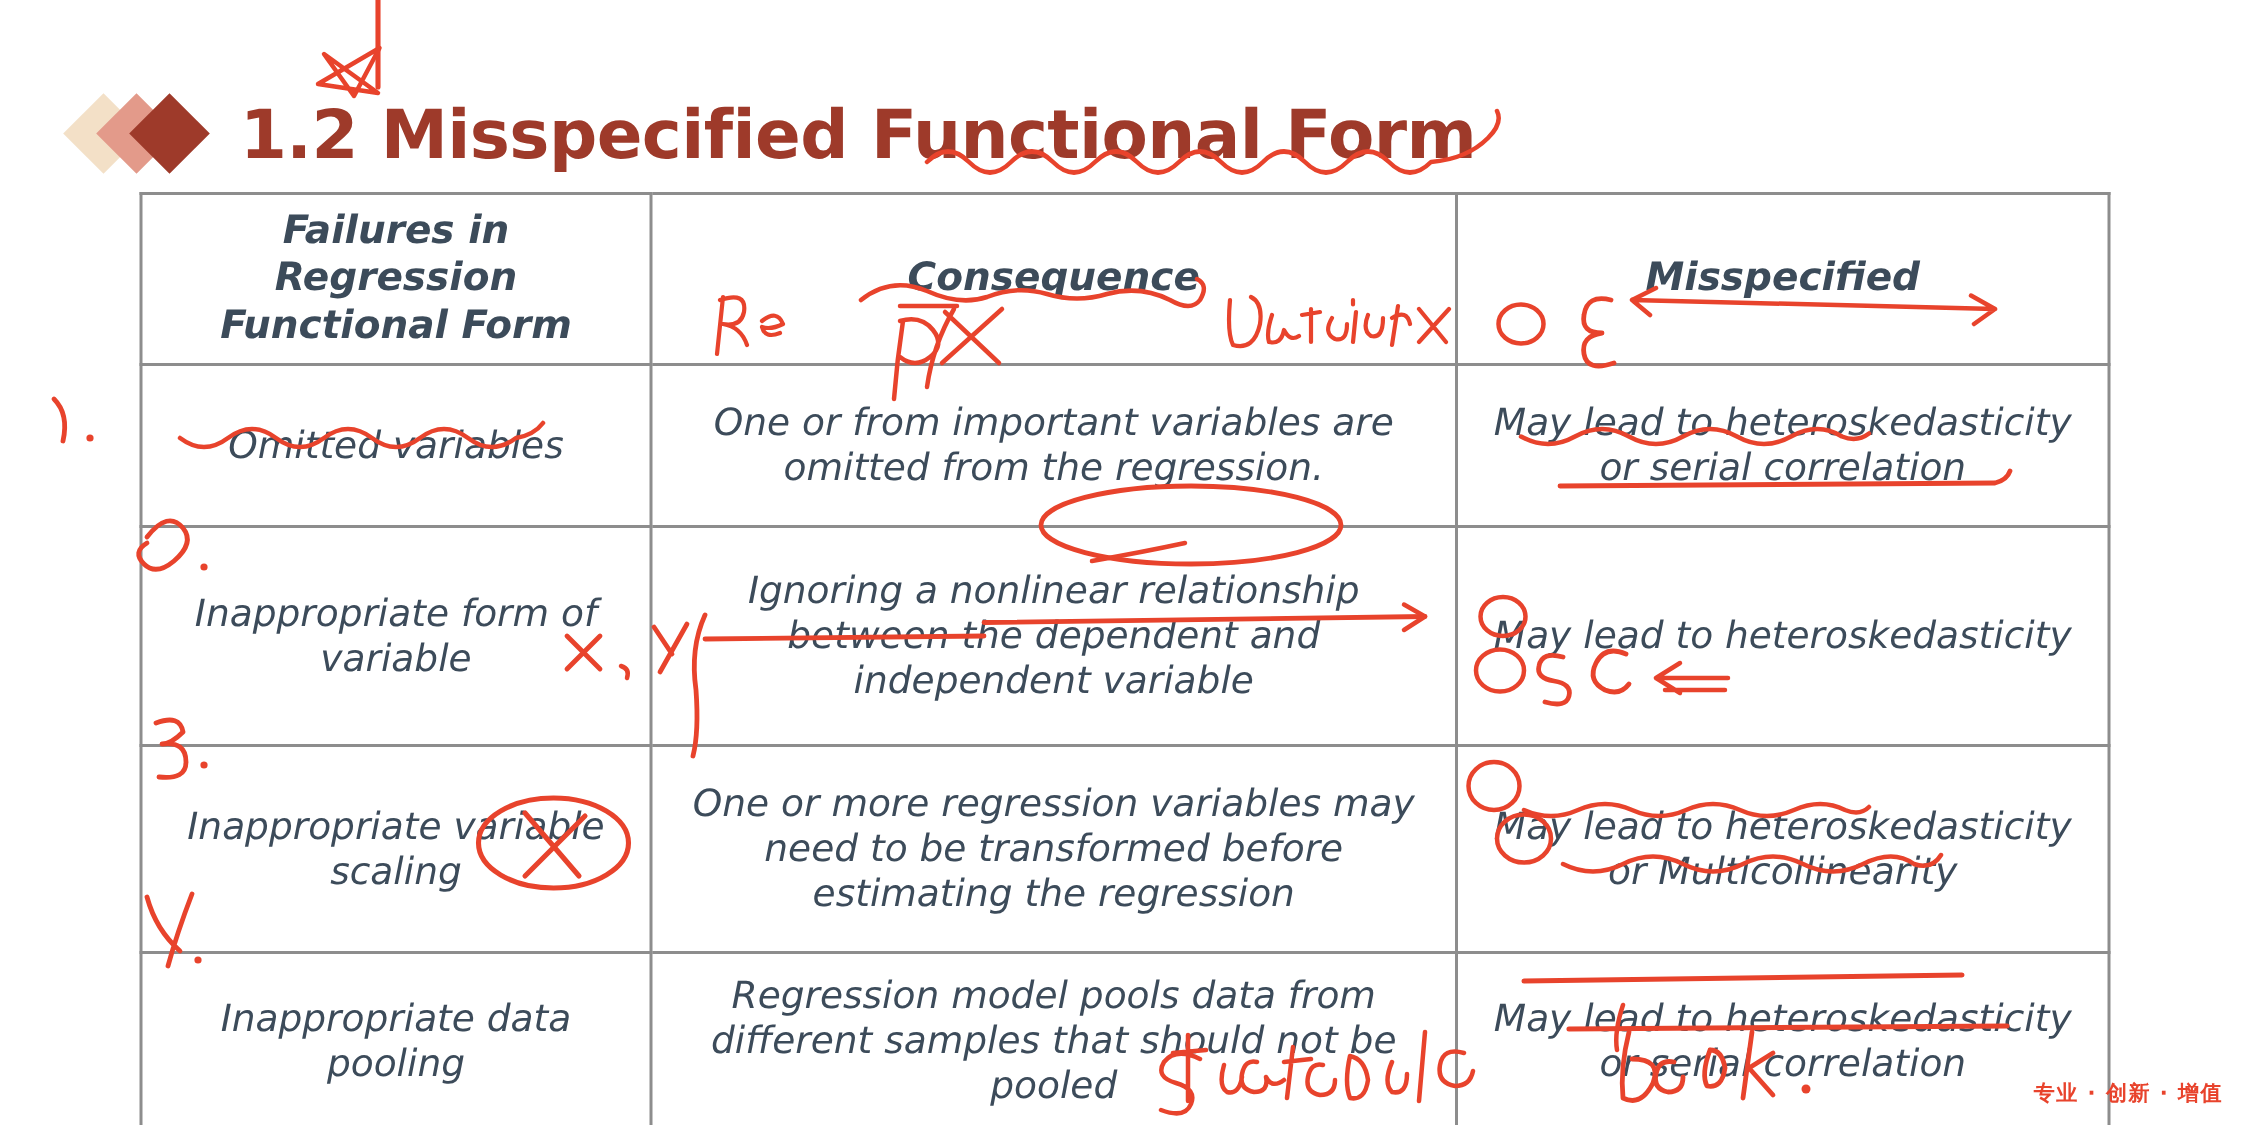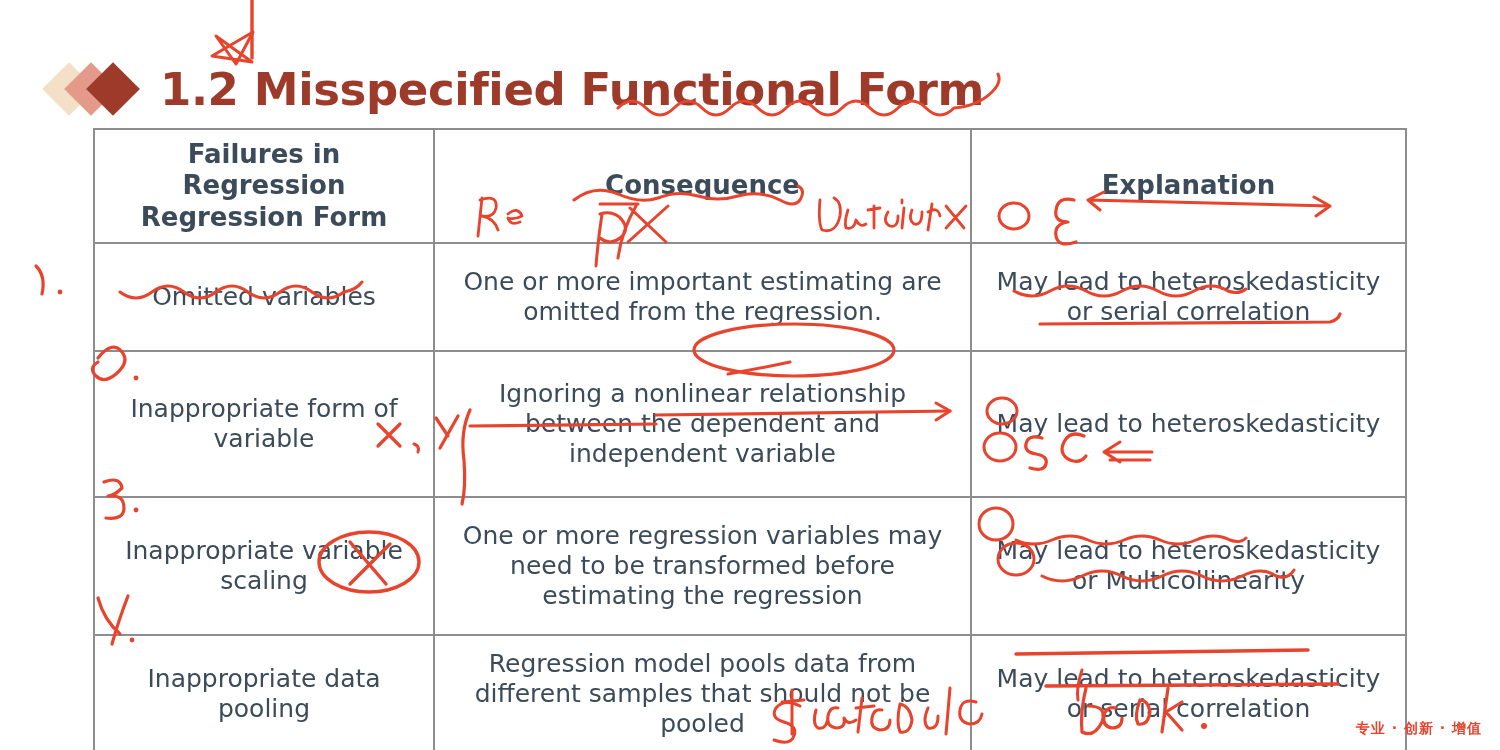--- a/index.html
+++ b/index.html
@@ -64,20 +64,21 @@
   #ff-table td, #ff-table th {
     border: 2px solid #8d8d8d;
     color: #3c4b5a;
     text-align: center;
     vertical-align: middle;
     padding: 4px 8px;
     font-size: 25px;
     line-height: 1.20;
     font-family: "DejaVu Sans", sans-serif;
     font-weight: 400;
+    font-style: italic;
   }
   #ff-table th {
     font-weight: bold;
     font-size: 26px;
   }
   .col-a { width: 340px; }
   .col-b { width: 537px; }
   .col-c { width: 435px; }
 
   .row-head td, .row-head th { height: 104px; }
@@ -122,29 +123,29 @@
   <colgroup>
     <col class="col-a">
       <col class="col-b">
       <col class="col-c">
   </colgroup>
   <tbody>
     <tr class="row-head">
       <th>
         <div>Failures in</div>
         <div>Regression</div>
-        <div>Regression Form</div>
+        <div>Functional Form</div>
       </th>
       <th>Consequence</th>
-      <th>Explanation</th>
+      <th>Misspecified</th>
     </tr>
 
     <tr class="row-1">
       <td>Omitted variables</td>
-      <td>One or more important estimating are omitted from the regression.</td>
+      <td>One or from important variables are omitted from the regression.</td>
       <td>May lead to heteroskedasticity or serial correlation</td>
     </tr>
 
     <tr class="row-2">
       <td>Inappropriate form of variable</td>
       <td>Ignoring a nonlinear relationship between the dependent and independent variable</td>
       <td>May lead to heteroskedasticity</td>
     </tr>
 
     <tr class="row-3">

